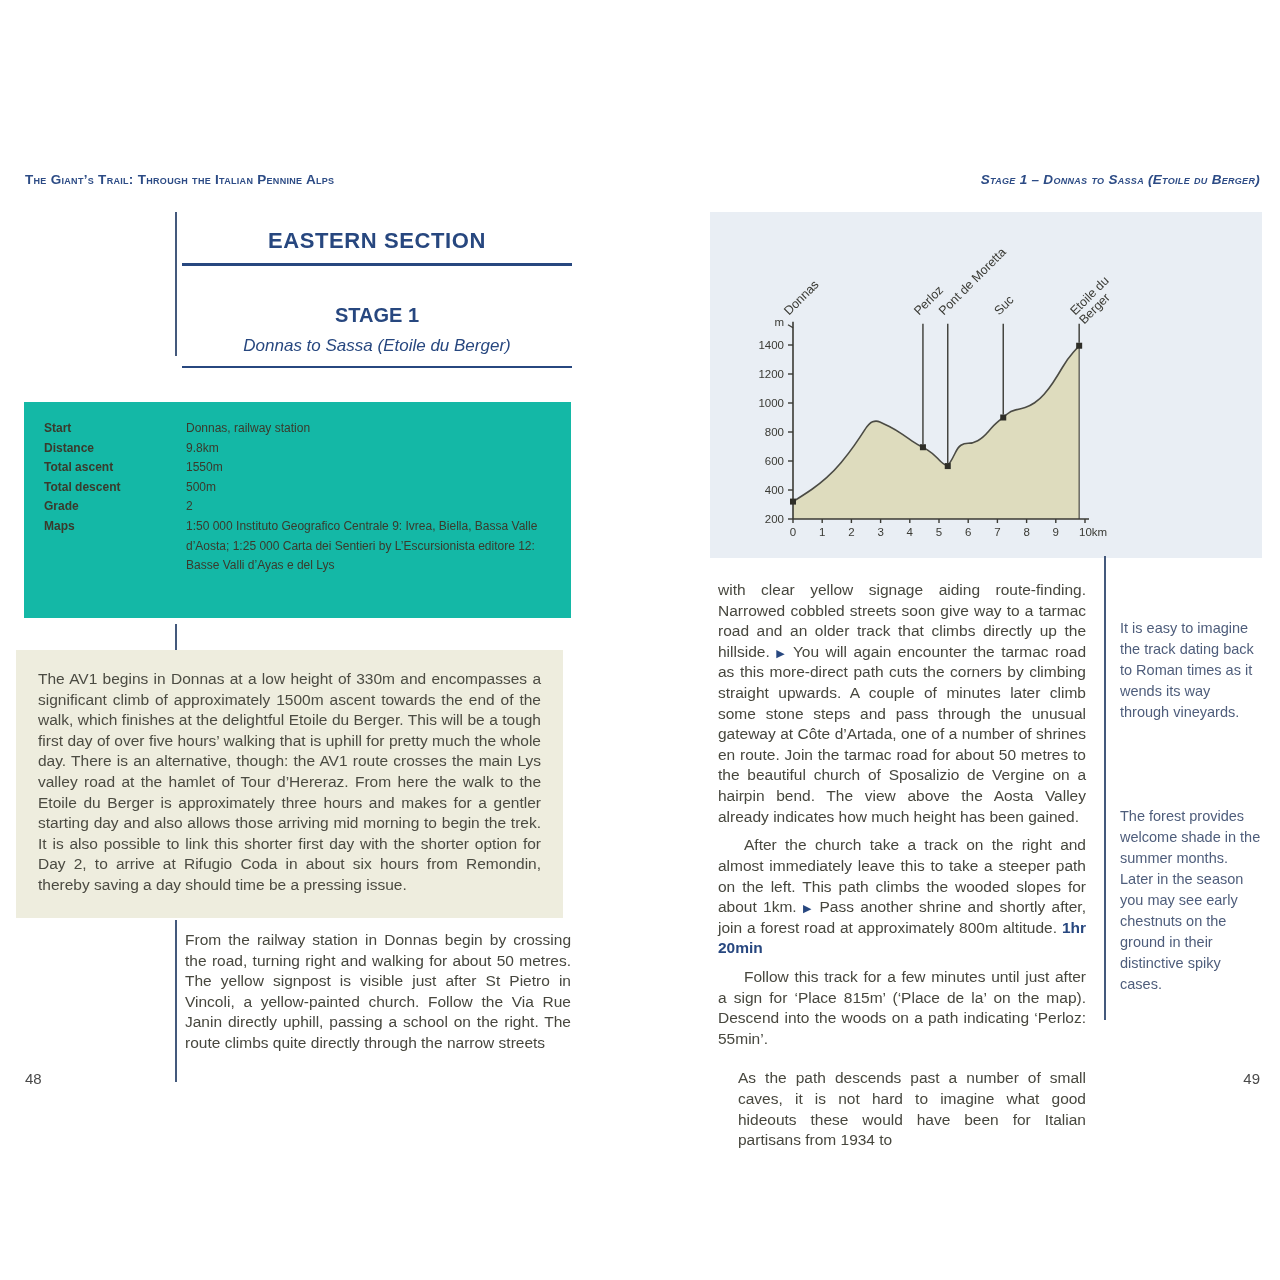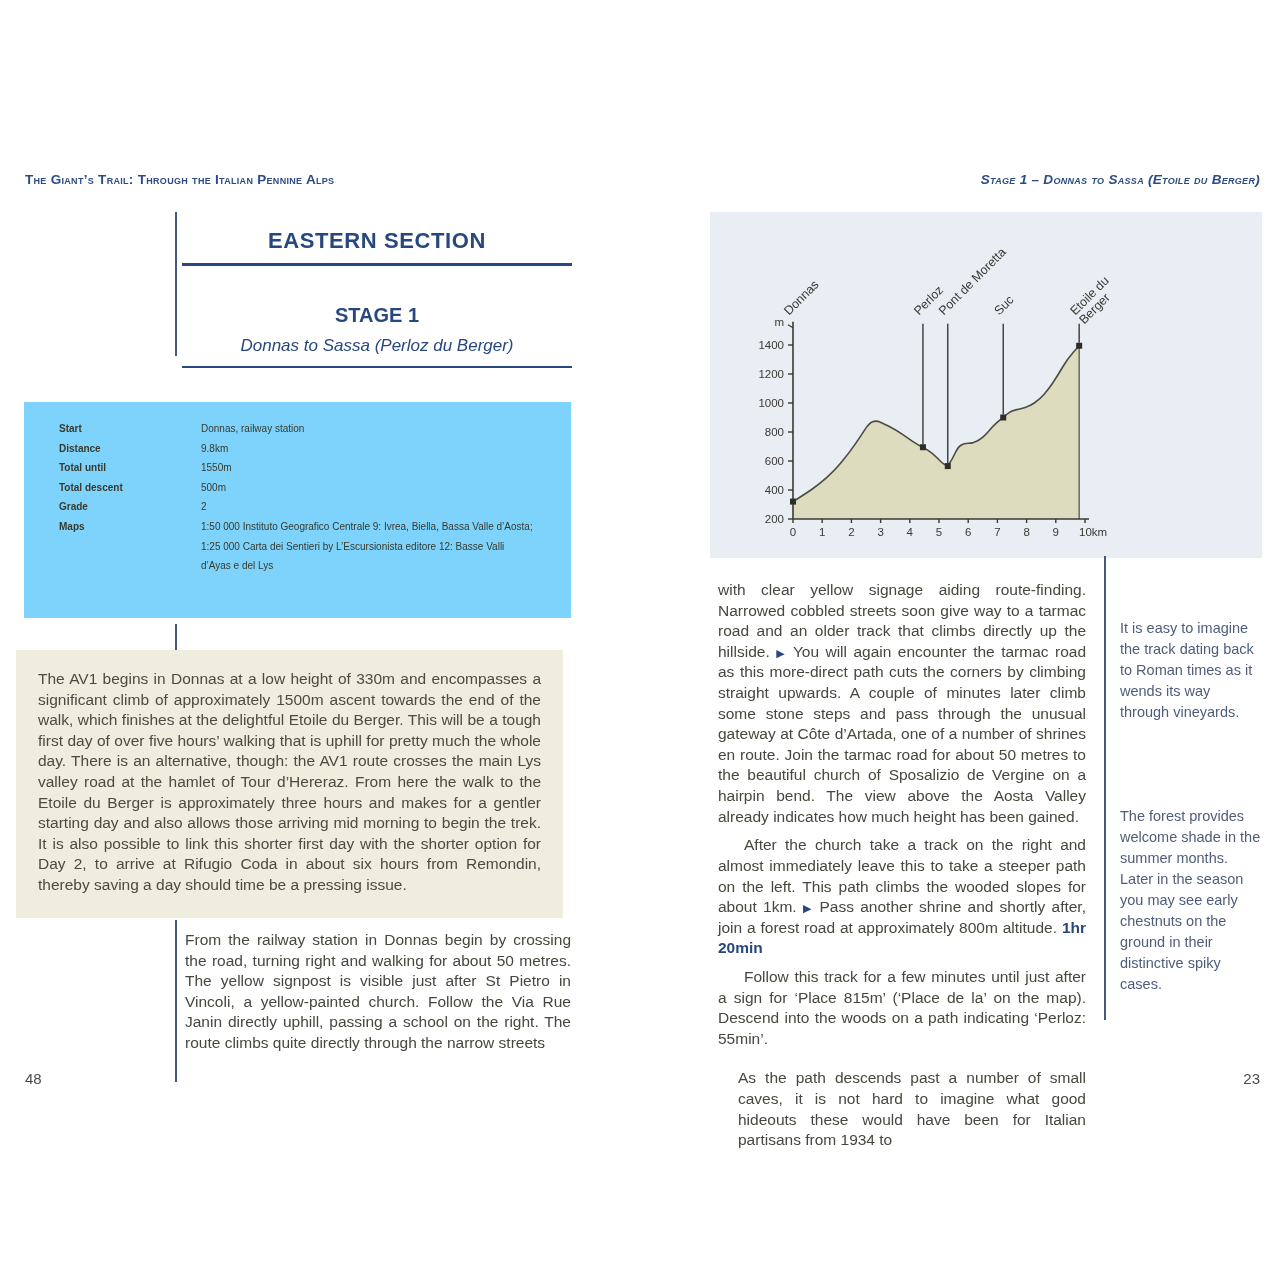--- a/index.html
+++ b/index.html
@@ -19,22 +19,22 @@
   
   .heading-block{position:absolute;left:182px;top:228px;width:390px;text-align:center;}
   .section-title{font-size:22px;font-weight:bold;color:#27477f;letter-spacing:.6px;}
   .h-rule{height:2.5px;background:#27477f;margin-top:9px;}
   .stage-title{font-size:20px;font-weight:bold;color:#27477f;margin-top:38px;}
   .stage-subtitle{font-size:17px;font-style:italic;color:#27477f;margin-top:9px;}
   .h-rule2{height:2px;background:#27477f;margin-top:10px;}
   
   .info-box{
     position:absolute;left:24px;top:402px;width:547px;height:216px;
-    background:#7dd3fc;box-sizing:border-box;padding:17px 35px;
-    font-size:10px;color:#3a3a2c;line-height:19.6px;
+    background:#14b8a6;box-sizing:border-box;padding:17px 20px;
+    font-size:12px;color:#3a3a2c;line-height:19.6px;
   }
   .info-row{display:flex;}
   .info-label{width:142px;flex:0 0 142px;font-weight:bold;}
   .info-value{flex:1;}
   
   .intro-box{
     position:absolute;left:16px;top:650px;width:547px;height:268px;
     background:#eeedde;box-sizing:border-box;padding:19px 22px;
     font-size:15.5px;color:#4b4b42;line-height:1.33;text-align:justify;
   }
@@ -74,35 +74,35 @@
   <div class="running-head right">Stage 1 – Donnas to Sassa (Etoile du Berger)</div>
 
   <div class="vrule" style="left:175px;top:212px;height:144px;"></div>
   <div class="vrule" style="left:175px;top:624px;height:30px;"></div>
   <div class="vrule" style="left:175px;top:920px;height:162px;"></div>
 
   <div class="heading-block">
     <div class="section-title">EASTERN SECTION</div>
     <div class="h-rule"></div>
     <div class="stage-title">STAGE 1</div>
-    <div class="stage-subtitle">Donnas to Sassa (Perloz du Berger)</div>
+    <div class="stage-subtitle">Donnas to Sassa (Etoile du Berger)</div>
     <div class="h-rule2"></div>
   </div>
 
   <div class="info-box" id="info-box">
       <div class="info-row">
         <div class="info-label">Start</div>
         <div class="info-value">Donnas, railway station</div>
       </div>
       <div class="info-row">
         <div class="info-label">Distance</div>
         <div class="info-value">9.8km</div>
       </div>
       <div class="info-row">
-        <div class="info-label">Total until</div>
+        <div class="info-label">Total ascent</div>
         <div class="info-value">1550m</div>
       </div>
       <div class="info-row">
         <div class="info-label">Total descent</div>
         <div class="info-value">500m</div>
       </div>
       <div class="info-row">
         <div class="info-label">Grade</div>
         <div class="info-value">2</div>
       </div>
@@ -112,21 +112,21 @@
       </div>
     </div>
 
   <div class="intro-box">
     <span>The AV1 begins in Donnas at a low height of 330m and encompasses a significant climb of approximately 1500m ascent towards the end of the walk, which finishes at the delightful Etoile du Berger. This will be a tough first day of over five hours’ walking that is uphill for pretty much the whole day. There is an alternative, though: the AV1 route crosses the main Lys valley road at the hamlet of Tour d’Hereraz. From here the walk to the Etoile du Berger is approximately three hours and makes for a gentler starting day and also allows those arriving mid morning to begin the trek. It is also possible to link this shorter first day with the shorter option for Day 2, to arrive at Rifugio Coda in about six hours from Remondin, thereby saving a day should time be a pressing issue.</span>
   </div>
 
   <div class="body-para-left">From the railway station in Donnas begin by crossing the road, turning right and walking for about 50 metres. The yellow signpost is visible just after St Pietro in Vincoli, a yellow-painted church. Follow the Via Rue Janin directly uphill, passing a school on the right. The route climbs quite directly through the narrow streets</div>
 
   <div class="page-number left">48</div>
-  <div class="page-number right">23</div>
+  <div class="page-number right">49</div>
 
   <div class="chart-box" id="chart-box">
       <svg width="552" height="346" viewBox="0 0 552 346">
         <path d="M 83,289.6 Q 94.68,282.35 101.98,277.275 Q 109.28,272.2 116.58,265.67499999999995 Q 123.88,259.15 131.18,250.45 Q 138.48,241.75 144.32,233.4125 Q 150.16,225.075 154.54000000000002,218.1875 Q 158.92000000000002,211.3 162.57,209.85000000000002 Q 166.22,208.4 169.87,209.995 Q 173.51999999999998,211.59 179.35999999999999,214.49 Q 185.2,217.39 192.5,222.465 Q 199.8,227.54000000000002 204.18,230.44 Q 208.56,233.34 210.75,234.28250000000003 Q 212.94,235.22500000000002 218.05,238.34250000000003 Q 223.16,241.46 227.54,246.3175 Q 231.92,251.175 234.83999999999997,252.625 Q 237.76,254.075 239.95,250.6675 Q 242.14000000000001,247.26 245.06,241.2425 Q 247.98000000000002,235.22500000000002 250.9,233.2675 Q 253.82,231.31 258.20000000000005,231.31 Q 262.58000000000004,231.31 267.69,228.7 Q 272.79999999999995,226.09 278.64,219.275 Q 284.48,212.46 288.86,208.98000000000002 Q 293.24,205.5 296.89,202.2375 Q 300.53999999999996,198.97500000000002 305.65,197.88750000000002 Q 310.76,196.8 315.14,195.495 Q 319.52,194.19 324.63,190.7825 Q 329.74,187.375 334.12,182.3 Q 338.5,177.22500000000002 342.88,170.70000000000002 Q 347.26,164.175 352.37,155.47500000000002 Q 357.48,146.775 363.32000000000005,140.25 L 369.16,133.72500000000002 L 369.16,307 L 83,307 Z" fill="#dedcbe" stroke="none"></path>
         <path d="M 83,289.6 Q 94.68,282.35 101.98,277.275 Q 109.28,272.2 116.58,265.67499999999995 Q 123.88,259.15 131.18,250.45 Q 138.48,241.75 144.32,233.4125 Q 150.16,225.075 154.54000000000002,218.1875 Q 158.92000000000002,211.3 162.57,209.85000000000002 Q 166.22,208.4 169.87,209.995 Q 173.51999999999998,211.59 179.35999999999999,214.49 Q 185.2,217.39 192.5,222.465 Q 199.8,227.54000000000002 204.18,230.44 Q 208.56,233.34 210.75,234.28250000000003 Q 212.94,235.22500000000002 218.05,238.34250000000003 Q 223.16,241.46 227.54,246.3175 Q 231.92,251.175 234.83999999999997,252.625 Q 237.76,254.075 239.95,250.6675 Q 242.14000000000001,247.26 245.06,241.2425 Q 247.98000000000002,235.22500000000002 250.9,233.2675 Q 253.82,231.31 258.20000000000005,231.31 Q 262.58000000000004,231.31 267.69,228.7 Q 272.79999999999995,226.09 278.64,219.275 Q 284.48,212.46 288.86,208.98000000000002 Q 293.24,205.5 296.89,202.2375 Q 300.53999999999996,198.97500000000002 305.65,197.88750000000002 Q 310.76,196.8 315.14,195.495 Q 319.52,194.19 324.63,190.7825 Q 329.74,187.375 334.12,182.3 Q 338.5,177.22500000000002 342.88,170.70000000000002 Q 347.26,164.175 352.37,155.47500000000002 Q 357.48,146.775 363.32000000000005,140.25 L 369.16,133.72500000000002" fill="none" stroke="#4b4b44" stroke-width="1.6"></path>
         <line x1="369.16" y1="133.72500000000002" x2="369.16" y2="307" stroke="#4b4b44" stroke-width="1.2"></line>
         <line x1="83" y1="109.80000000000001" x2="83" y2="307" stroke="#3a3a34" stroke-width="1.6"></line>
         <line x1="83" y1="307" x2="379" y2="307" stroke="#3a3a34" stroke-width="1.6"></line>
         <line x1="78" y1="307" x2="83" y2="307" stroke="#3a3a34" stroke-width="1.4"></line>
         <text x="74" y="311" text-anchor="end" font-size="11.5" fill="#3a3a34" font-family="Liberation Sans, sans-serif">200</text>

